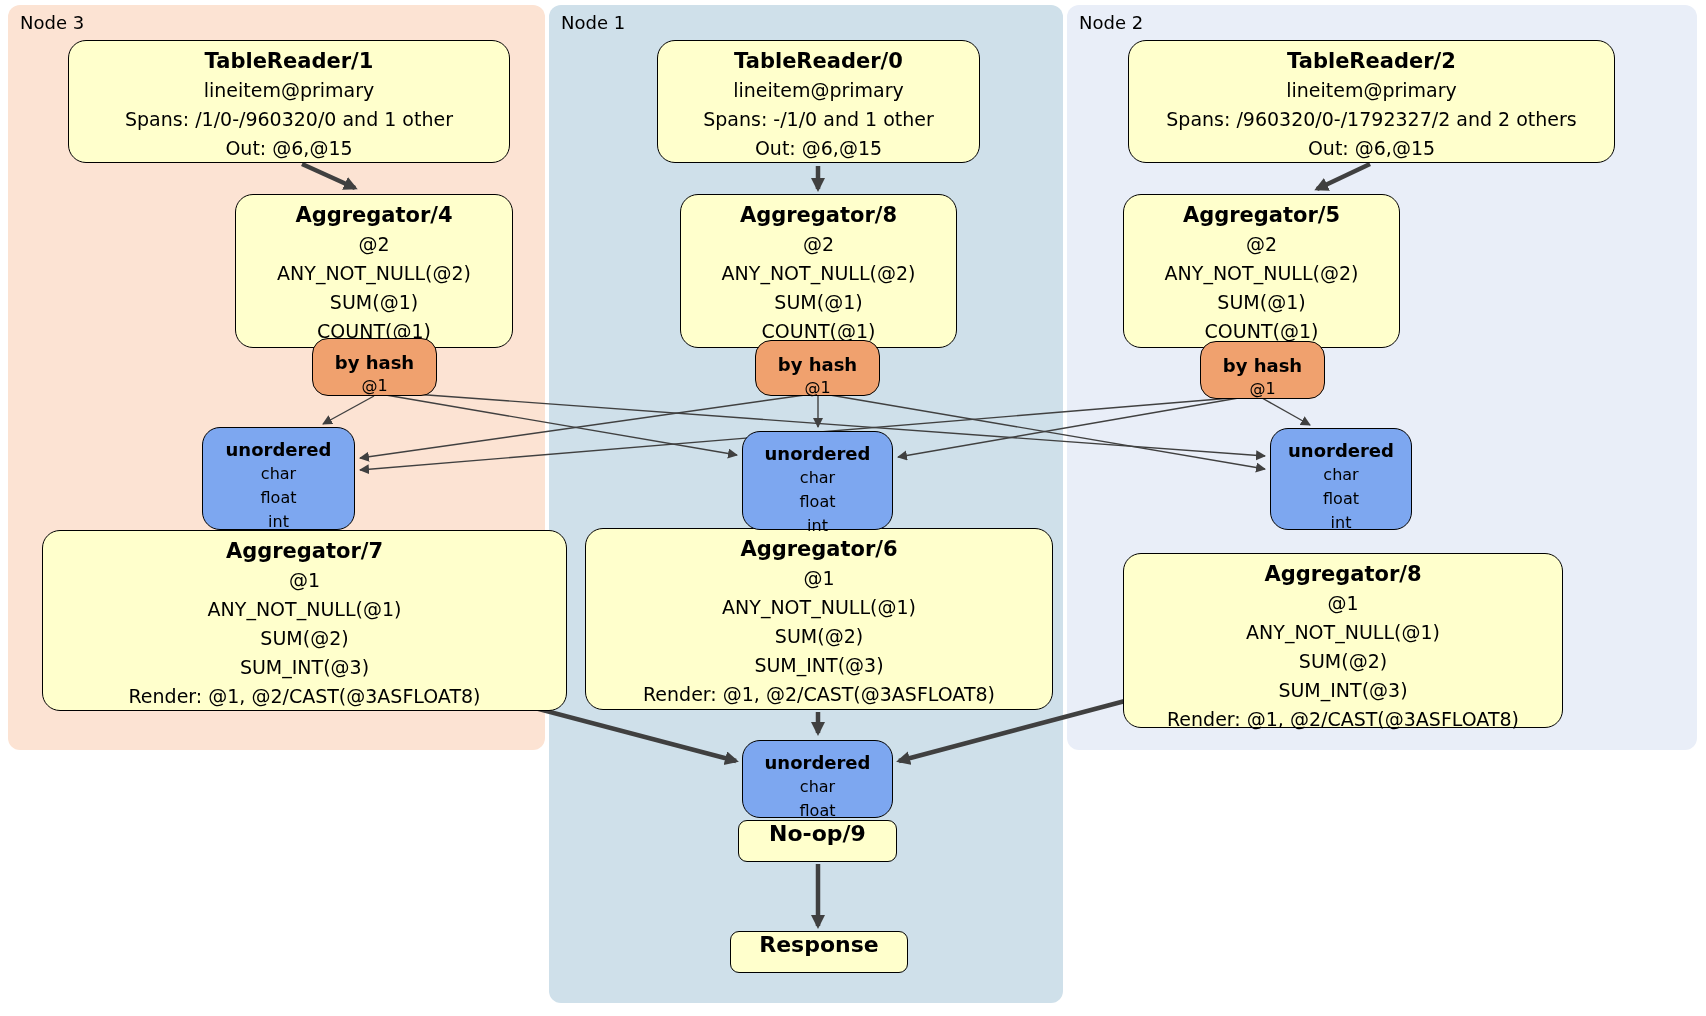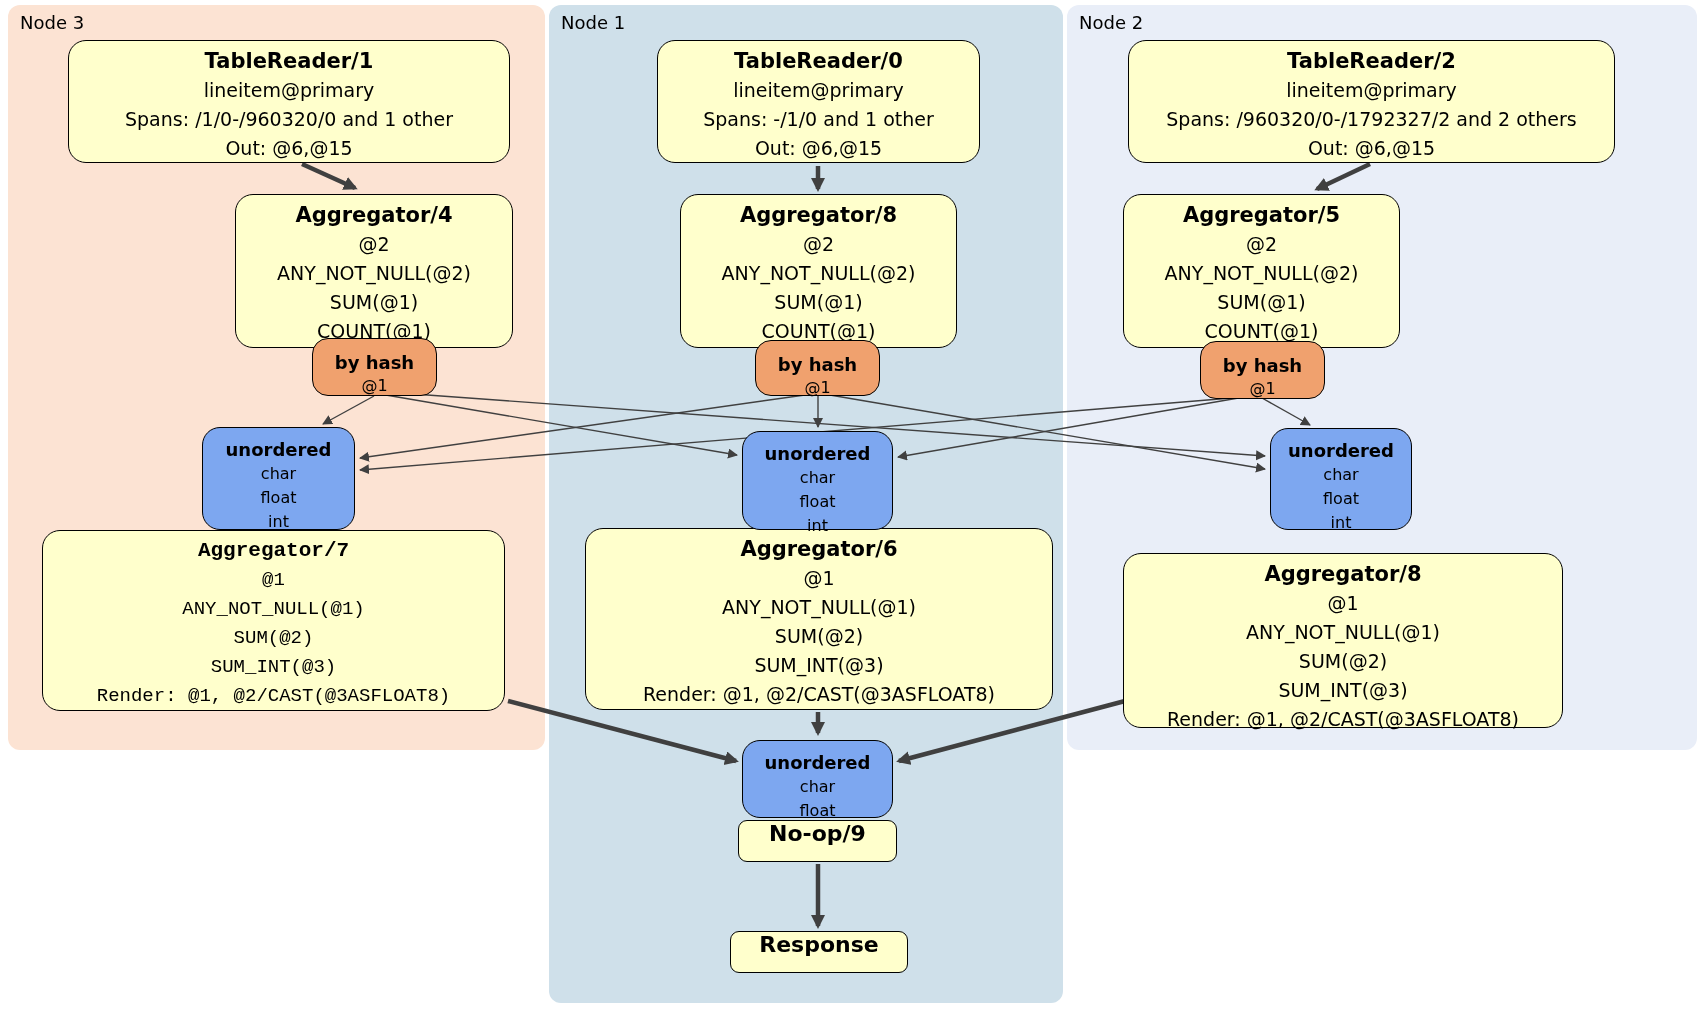--- a/index.html
+++ b/index.html
@@ -146,21 +146,21 @@
     <div class="sitem">float</div>
     <div class="sitem">int</div>
   </div>
   <div class="sync" style="left:1270px; top:428px; width:142px; height:102px;">
     <div class="stitle">unordered</div>
     <div class="sitem">char</div>
     <div class="sitem">float</div>
     <div class="sitem">int</div>
   </div>
 
-  <div class="box" style="left:42px; top:530px; width:463px; height:181px;font-family:Liberation Mono, monospace;">
+  <div class="box" style="left:42px; top:530px; width:525px; height:181px;">
     <div class="btitle">Aggregator/7</div>
     <div class="bline">@1</div>
     <div class="bline">ANY_NOT_NULL(@1)</div>
     <div class="bline">SUM(@2)</div>
     <div class="bline">SUM_INT(@3)</div>
     <div class="bline">Render: @1, @2/CAST(@3ASFLOAT8)</div>
   </div>
   <div class="box" style="left:585px; top:528px; width:468px; height:182px;">
     <div class="btitle">Aggregator/6</div>
     <div class="bline">@1</div>

